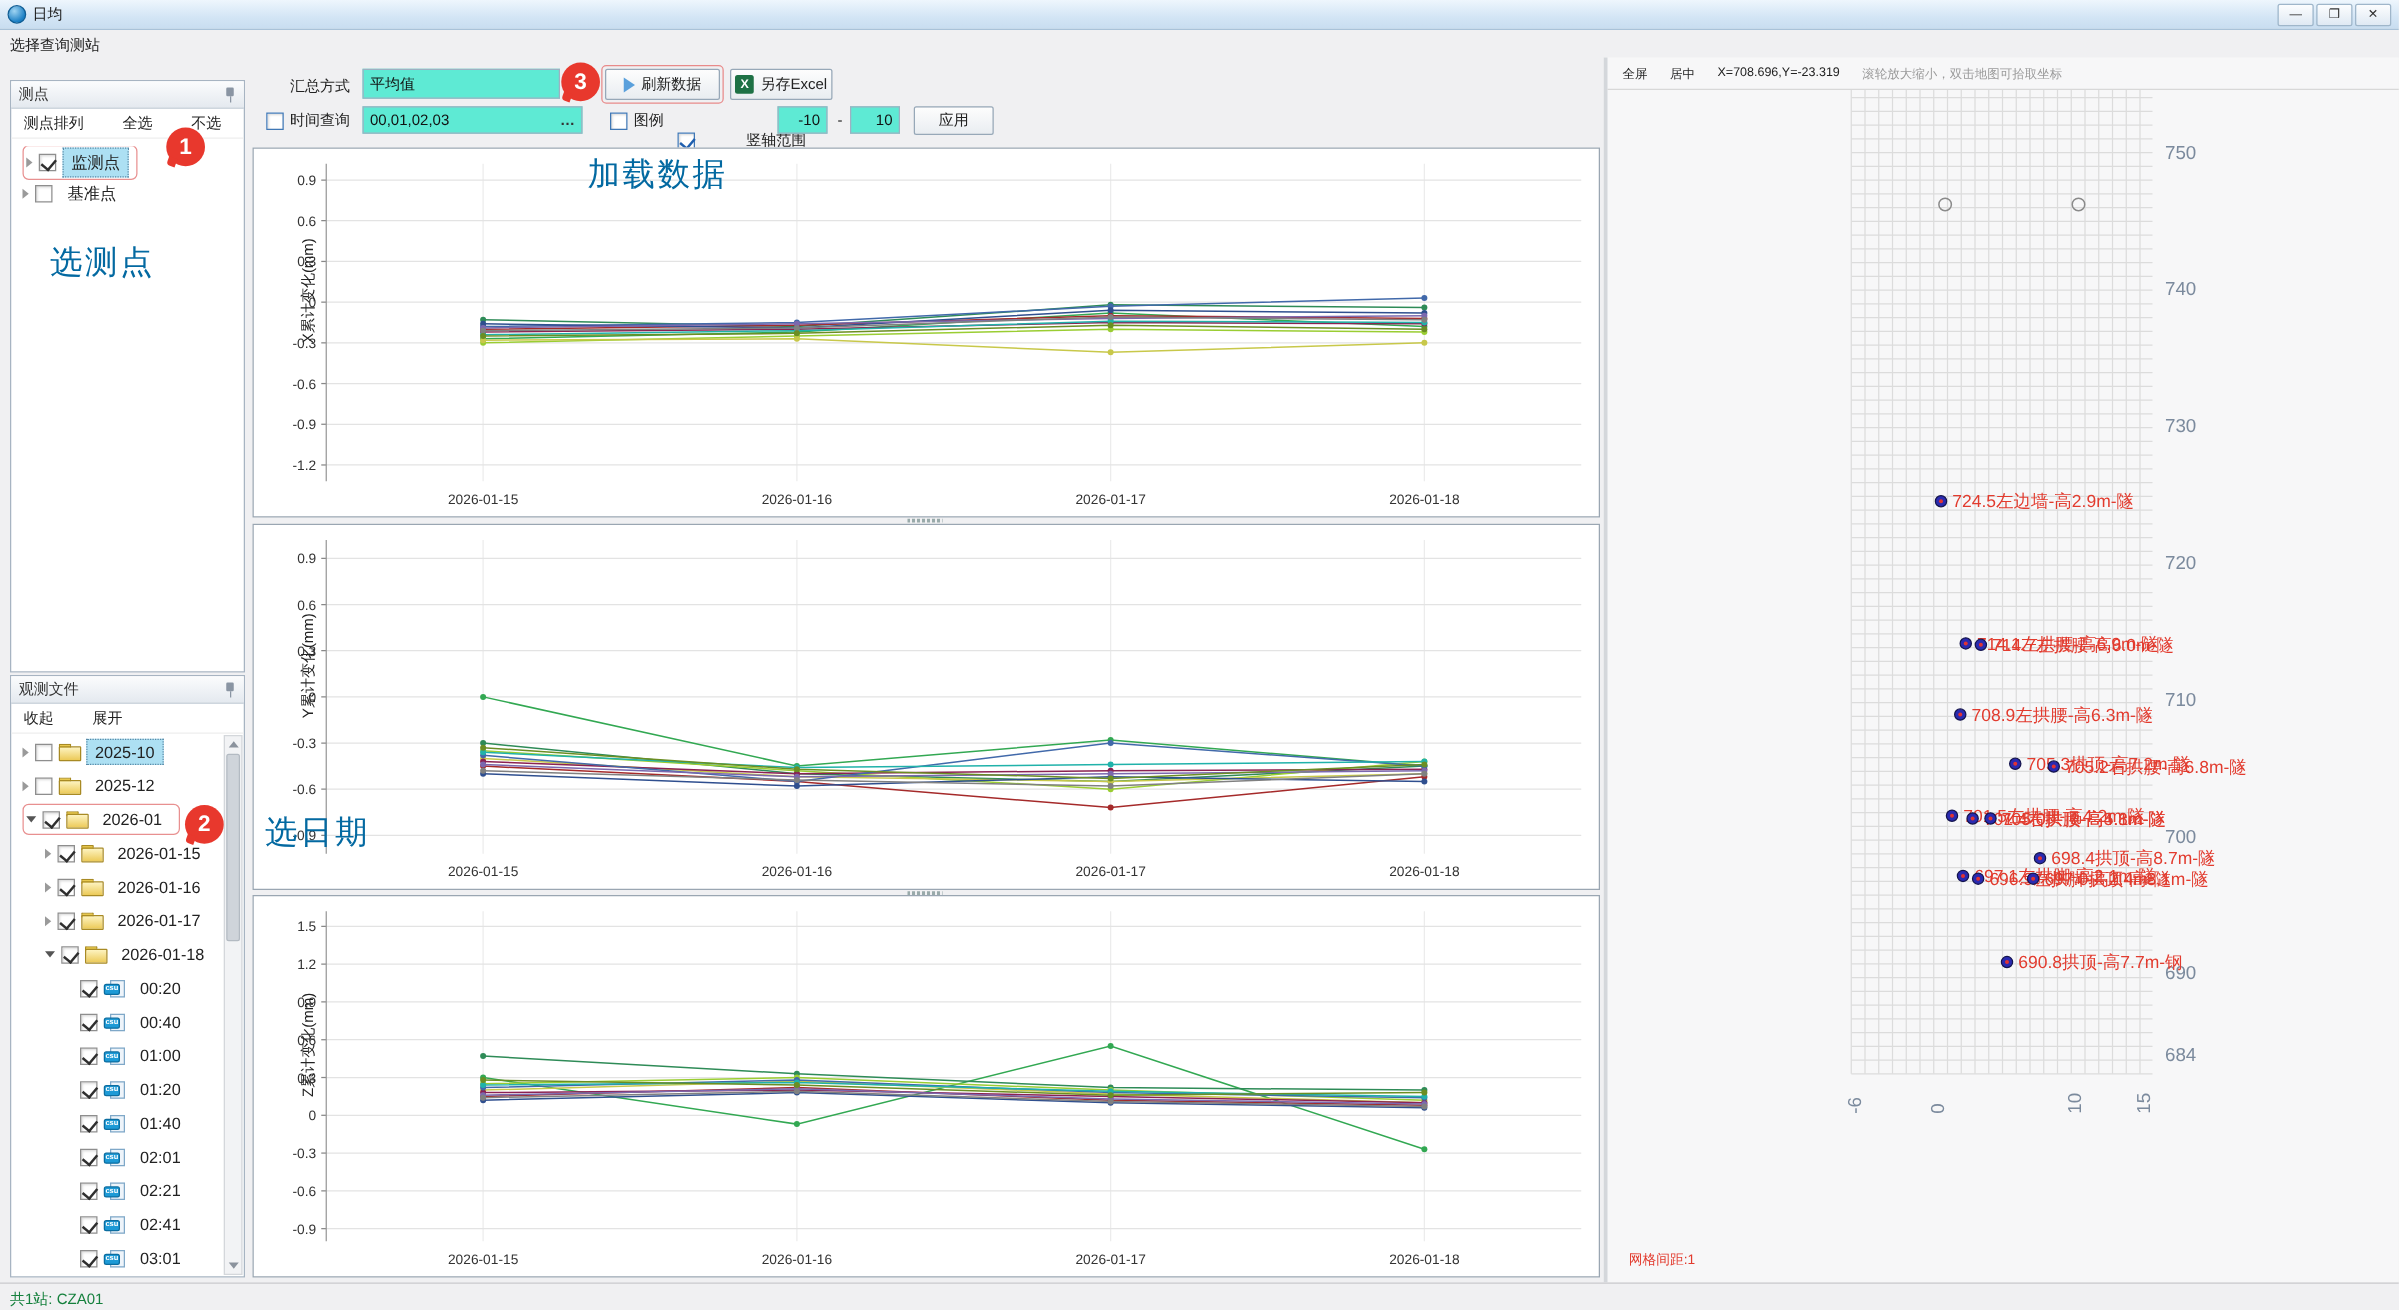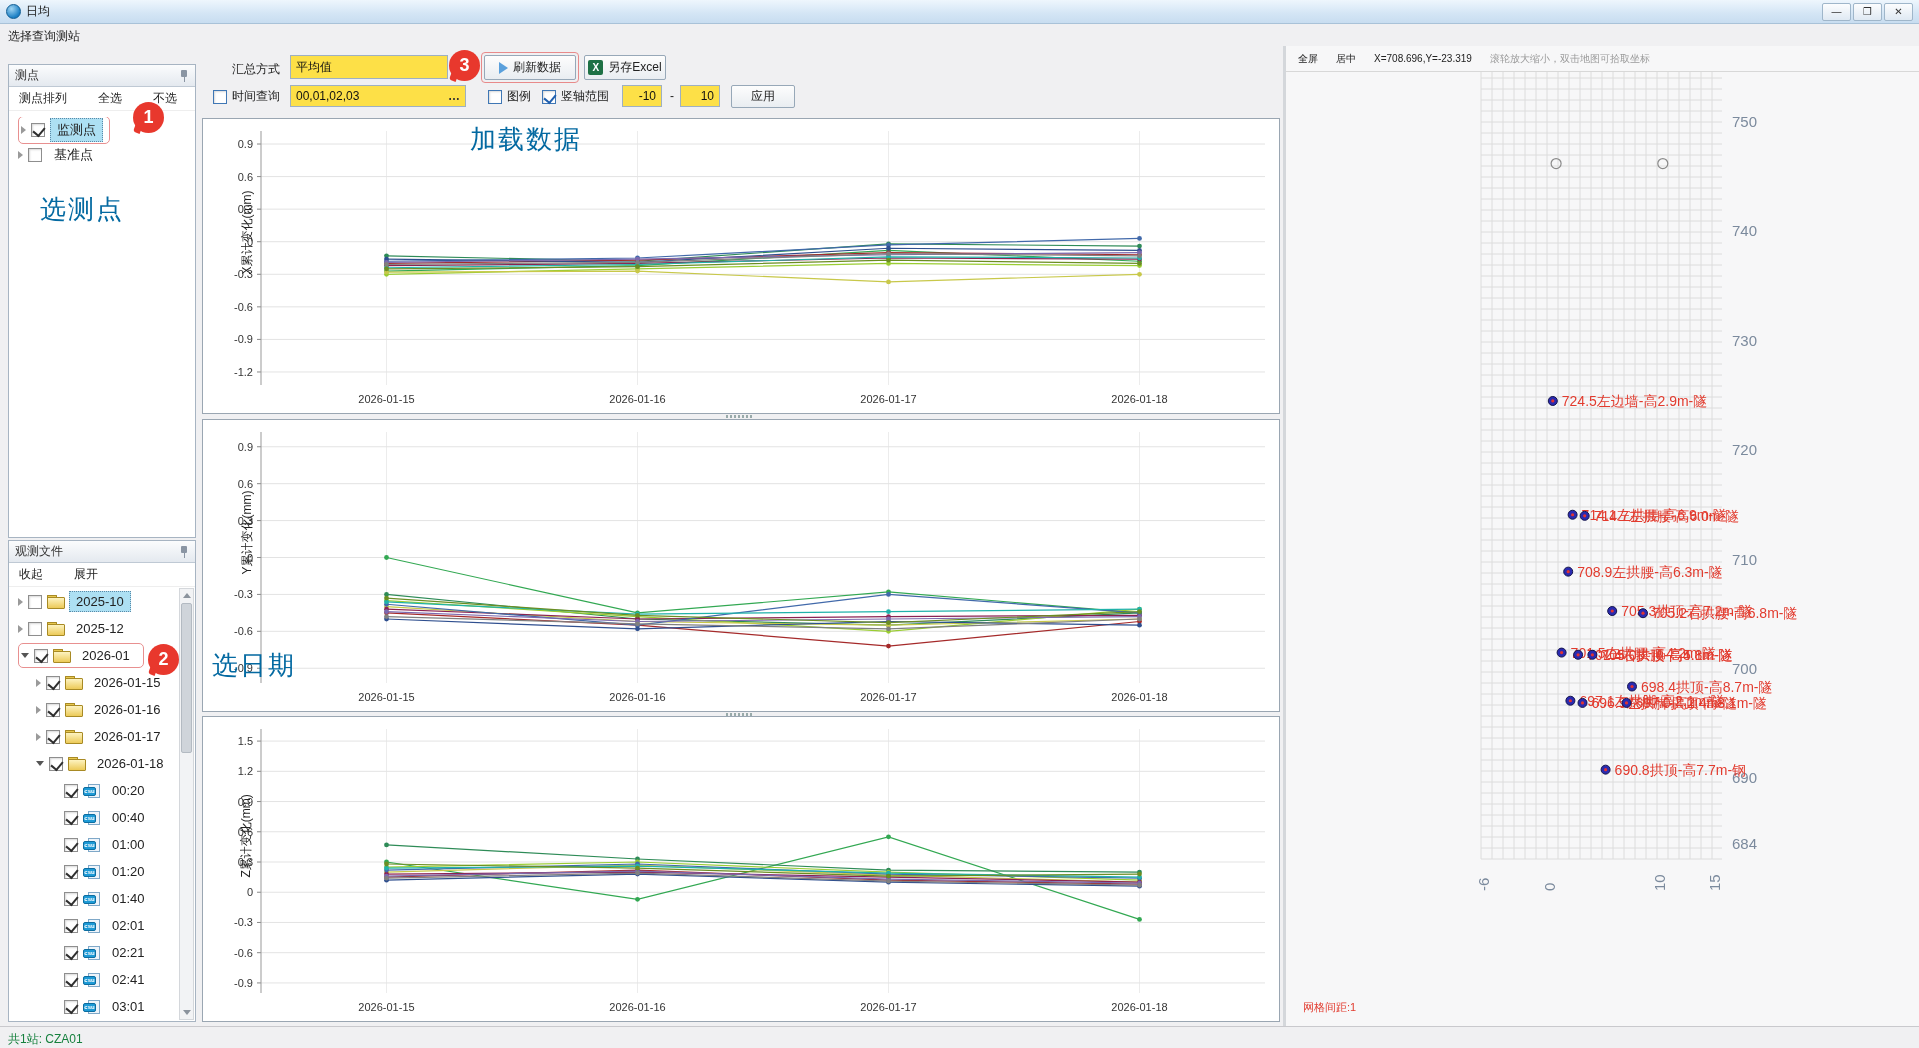--- a/index.html
+++ b/index.html
@@ -68,21 +68,21 @@
   
   .badge { position:absolute; width:31px; height:31px; border-radius:50%; background:#e8382d;
     color:#fff; font-size:18px; font-weight:bold; display:flex; align-items:center;
     justify-content:center; z-index:30; }
   .badge::after { content:""; position:absolute; left:1px; bottom:0px; width:7px; height:7px;
     background:#e8382d; transform:rotate(20deg); border-radius:0 0 0 3px; }
   .rednote { position:absolute; color:#0369a1; font-size:26px; letter-spacing:2px; z-index:30; }
 
   
   .tb-label { position:absolute; font-size:12px; color:#222; }
-  .txt { position:absolute; background:#fde047; border:1px solid #9eb0c2; font-size:12px;
+  .txt { position:absolute; background:#5eead4; border:1px solid #9eb0c2; font-size:12px;
     padding:3px 5px; color:#111; }
   .btn { position:absolute; background:linear-gradient(#fdfdfd,#e9edf1); border:1px solid #97a8b8;
     border-radius:2px; font-size:12px; display:flex; align-items:center; justify-content:center; gap:5px; }
   .cbrow { position:absolute; display:flex; align-items:center; font-size:12px; }
   #refresh-wrap { position:absolute; border:1px solid #e88a8a; border-radius:4px; padding:2px; z-index:5; }
   .play-tri { width:0; height:0; border-top:6px solid transparent; border-bottom:6px solid transparent;
     border-left:9px solid #5aa0dc; }
   .xls { width:15px; height:15px; background:#1e7145; border-radius:2px; color:#fff;
     font-size:10px; font-weight:bold; line-height:15px; text-align:center; }
   .dots { color:#333; font-weight:bold; }
@@ -313,21 +313,21 @@
   <span>时间查询</span>
 </div>
 <div class="txt" style="left:290px; top:85px; width:176px; height:22px;">
   <span>00,01,02,03</span>
   <span class="dots" style="float:right;">…</span>
 </div>
 <div class="cbrow" style="left:488px; top:88px;">
   <span class="cb blue"></span>
   <span>图例</span>
 </div>
-<div class="cbrow" style="left:542px; top:88px;">
+<div class="cbrow" style="left:542px; top:104px;gap:36px;">
   <span class="cb blue checked"></span>
   <span>竖轴范围</span>
 </div>
 <div class="txt" style="left:622px; top:85px; width:40px; height:22px; text-align:right;">-10</div>
 <div class="tb-label" style="left:670px; top:89px;">-</div>
 <div class="txt" style="left:680px; top:85px; width:40px; height:22px; text-align:right;">10</div>
 <div class="btn" style="left:731px; top:85px; width:64px; height:23px;">
   <span>应用</span>
 </div>
 

